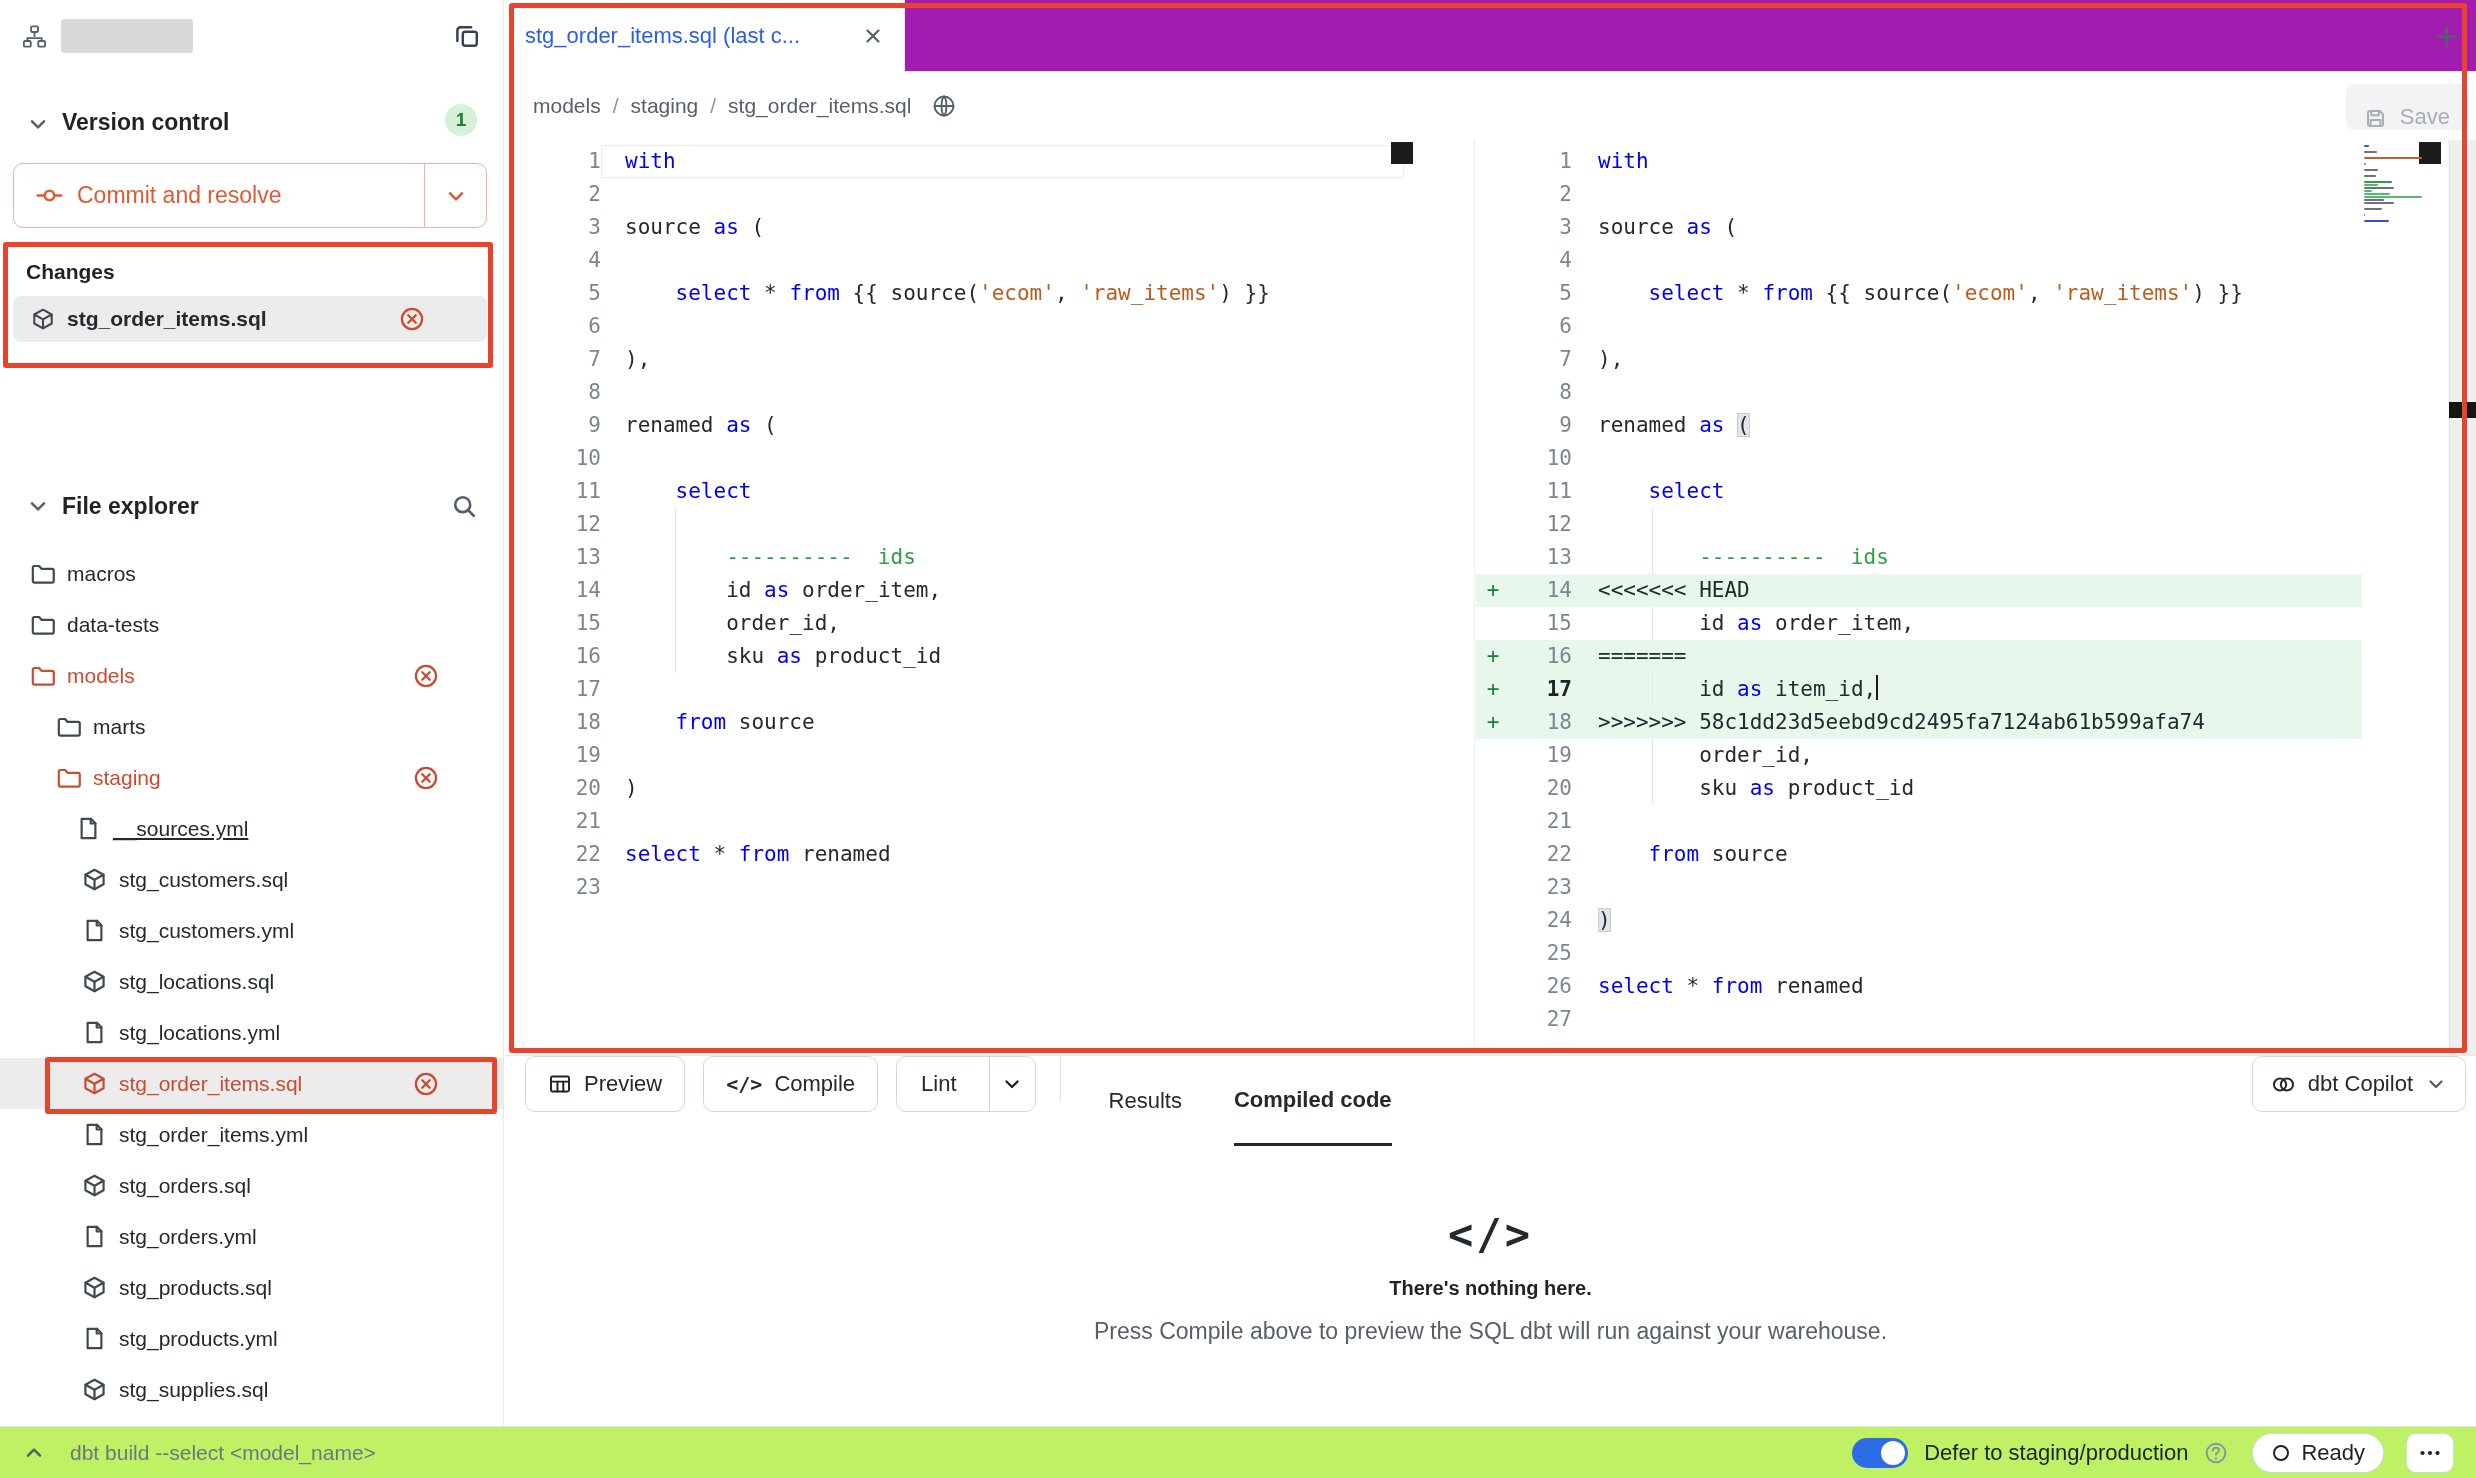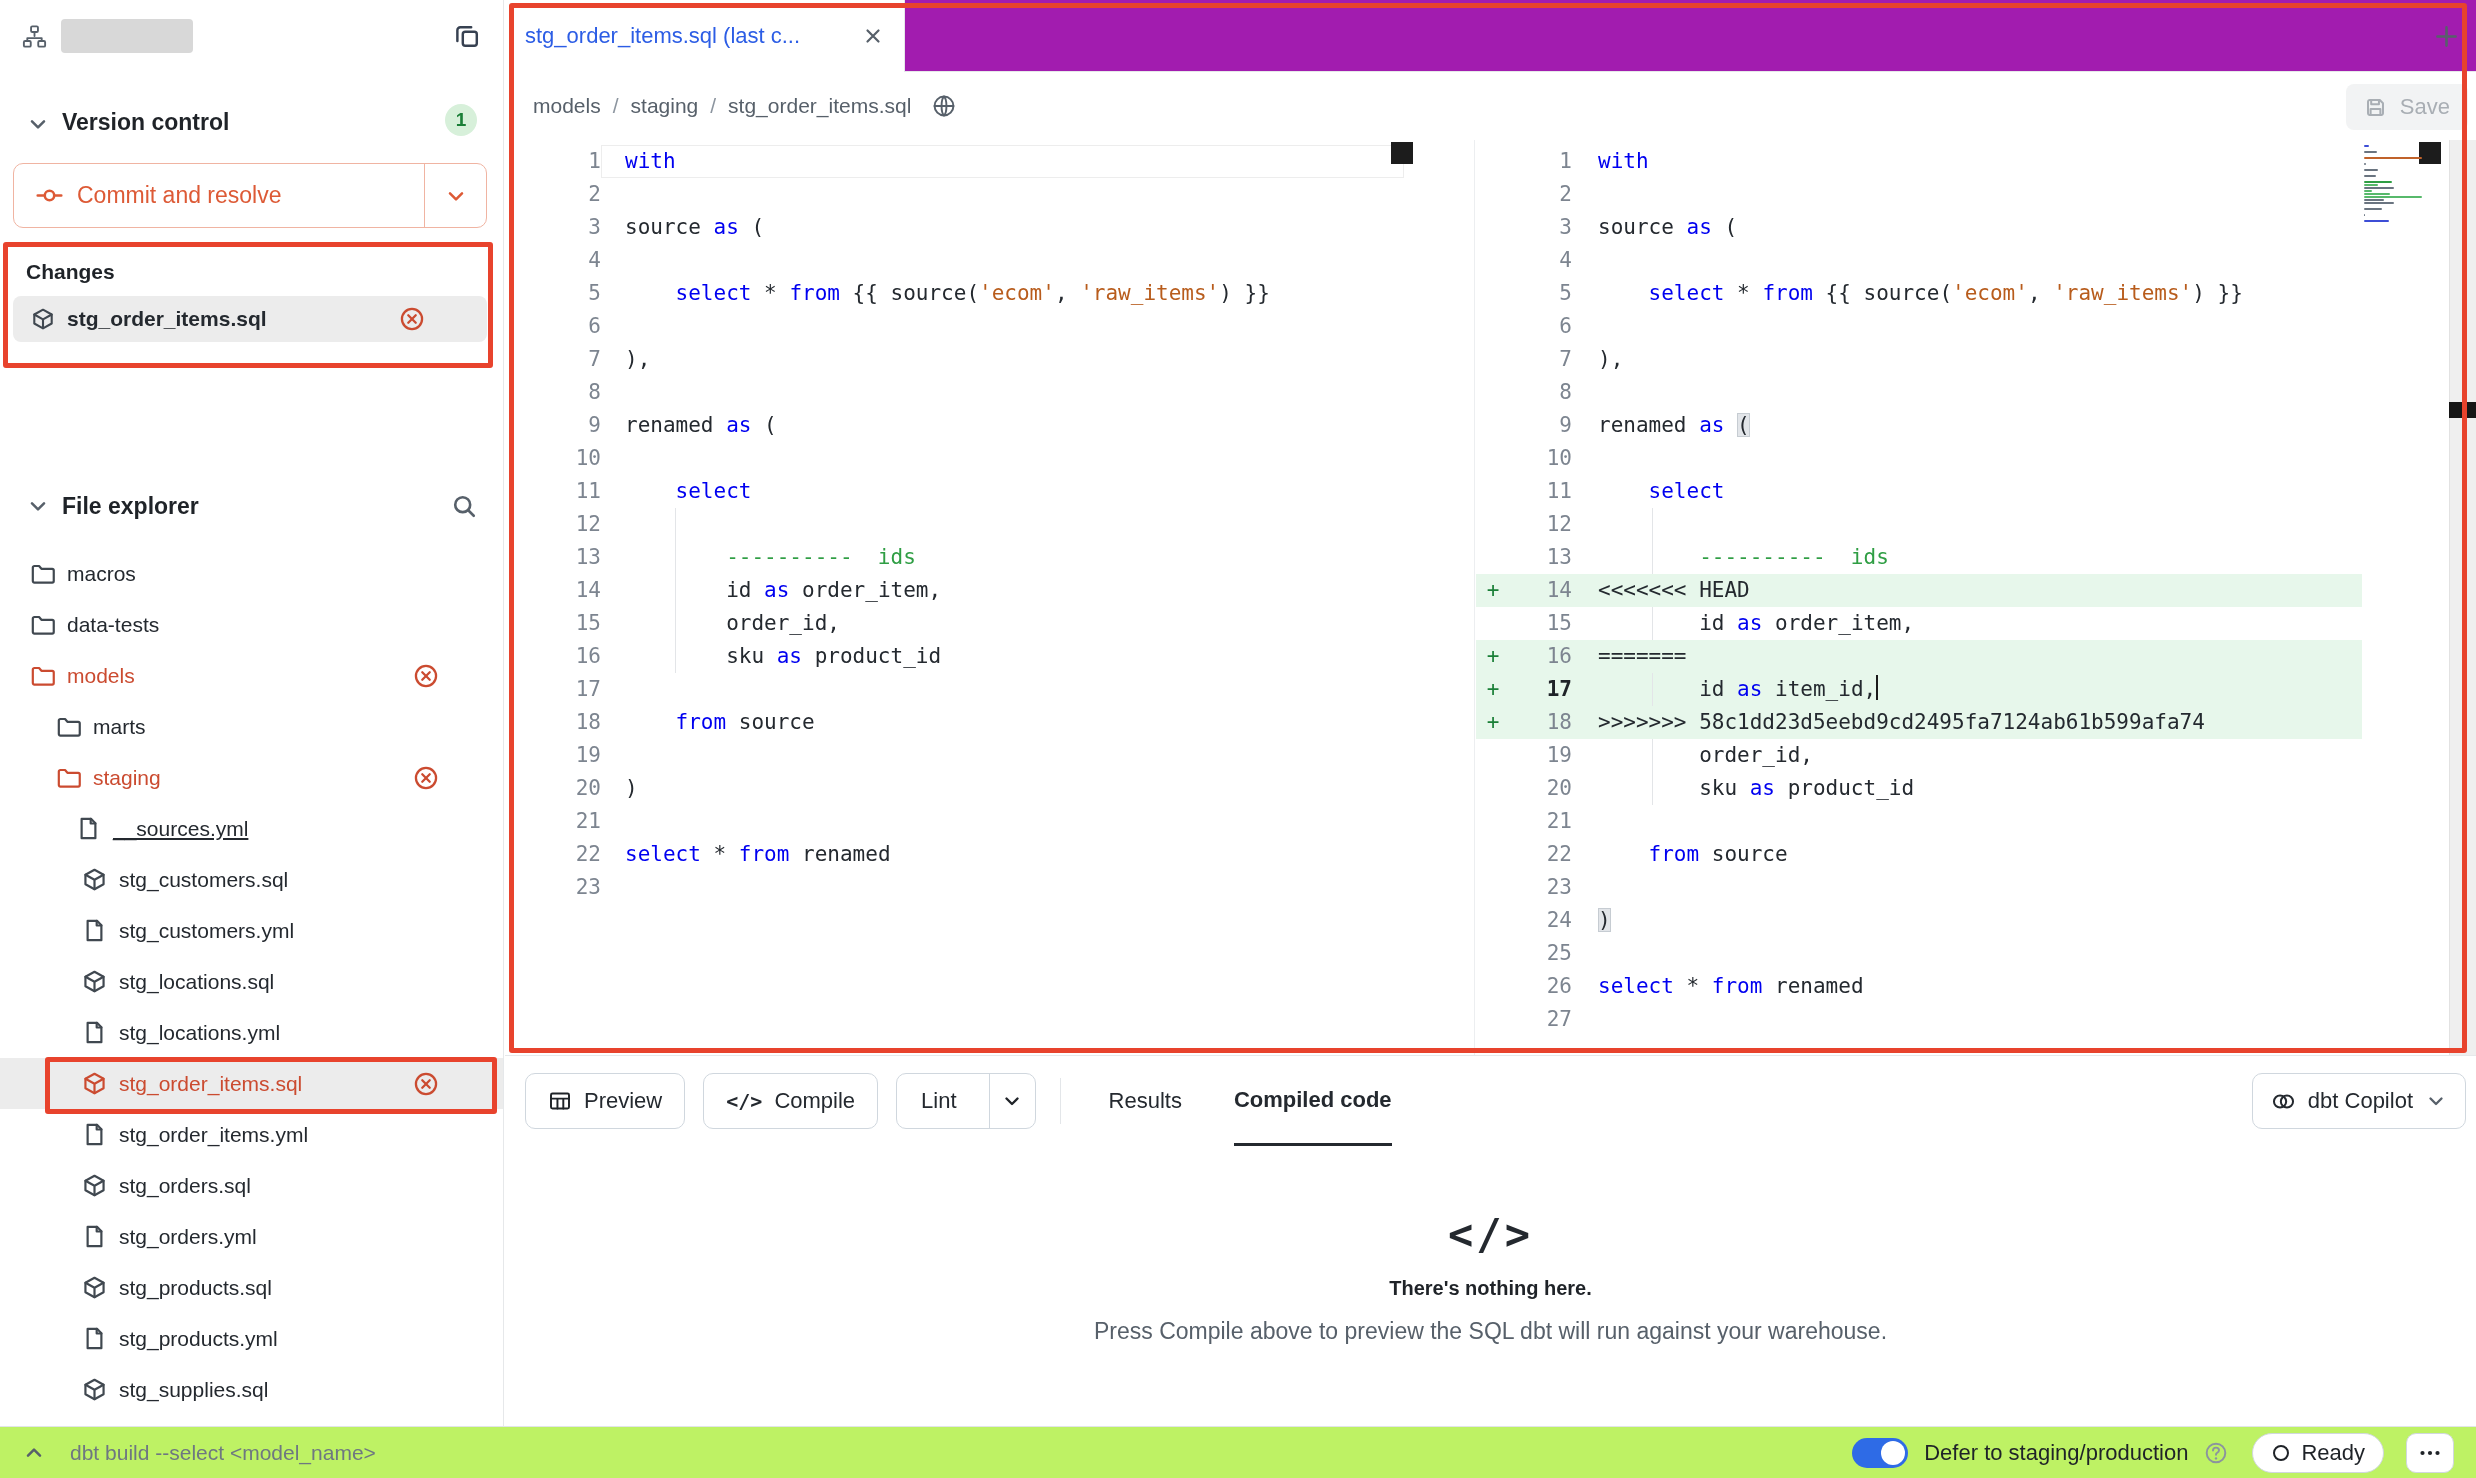--- a/index.html
+++ b/index.html
@@ -53,21 +53,21 @@
   .tabbar { position:absolute; top:0; left:0; right:0; height:72px; background:#a21caf; border-bottom:1px solid #e6e8ea; }
   .tab { position:absolute; left:0; top:0; width:400px; height:72px; background:#fff; border-right:1px solid #e6e8ea; display:flex; align-items:center; padding:0 20px; gap:12px; font-size:22px; color:#2c5de5; cursor:pointer; }
   .tab-label { white-space:nowrap; overflow:hidden; }
   .tab-close { margin-left:auto; color:#57606a; font-size:22px; cursor:pointer; }
   .newtab { position:absolute; right:16px; top:23px; color:#57606a; font-size:27px; cursor:pointer; }
 
   .crumbrow { position:absolute; top:72px; left:0; right:0; height:68px; display:flex; align-items:center; padding-left:28px; gap:12px; font-size:21px; color:#57606a; background:#fff; }
   .crumb { cursor:pointer; }
   .crumb-sep { color:#8c959f; }
   .crumb-status { color:#57606a; font-size:26px; margin-left:8px; cursor:pointer; }
-  .savebtn { position:absolute; right:8px; top:84px; height:46px; padding:0 18px; background:#f2f3f4; border-radius:8px; display:flex; align-items:center; gap:13px; color:#a9aeb4; font-size:22px; font-weight:500; cursor:default; }
+  .savebtn { position:absolute; right:8px; top:84px; height:46px; padding:0 18px; background:#f2f3f4; border-radius:8px; display:flex; align-items:flex-end; gap:13px; color:#a9aeb4; font-size:22px; font-weight:500; cursor:default; }
   .savebtn .ic { font-size:23px; }
 
   
   .editor { position:absolute; top:140px; left:0; right:0; height:916px; border-bottom:1px solid #e6e8ea; overflow:hidden; background:#fff; }
   .pane { position:absolute; top:0; bottom:0; font-family:"DejaVu Sans Mono", monospace; font-size:21px; line-height:33px; padding-top:5px; color:#24292f; }
   .pane.left { left:0; width:970px; border-right:1px solid #eceef0; }
   .pane.right { left:971px; width:973px; }
   .cl { height:33px; display:flex; white-space:pre; position:relative; }
   .pane.right .cl { width:886px; }
   .cl.hl { background:#e7f7eb; }
@@ -88,21 +88,21 @@
   .pane.left .cl.gd::before { left:170px; }
   .pane.right .cl.gd::before { left:176px; }
   .pane.left .cl.cur::after { content:''; position:absolute; left:96px; right:70px; top:0; bottom:0; border:1px solid #ededed; pointer-events:none; }
   .minimap { position:absolute; left:1859px; top:5px; width:62px; }
   .mm { height:2px; margin-bottom:1px; border-radius:1px; }
   .scrolldot { position:absolute; width:22px; height:22px; background:#1c1c1c; top:2px; cursor:pointer; }
   .scrolltrack { position:absolute; right:0; top:0; bottom:0; width:27px; background:#efefef; border-left:1px solid #e2e2e2; }
   .scrollthumb { position:absolute; right:0; width:27px; top:262px; height:16px; background:#161616; cursor:pointer; }
 
   
-  .toolbar { position:absolute; top:1056px; left:0; right:0; height:90px; display:flex; align-items:center; padding-left:20px; background:#fff; }
+  .toolbar { position:absolute; top:1056px; left:0; right:0; height:90px; display:flex; padding-left:20px; background:#fff; }
   .btn { height:56px; border:1px solid #d0d7de; border-radius:10px; display:flex; align-items:center; gap:12px; padding:0 22px; font-size:22px; font-weight:500; color:#24292f; background:#fff; margin-right:18px; cursor:pointer; }
   .btn .ic { font-size:24px; color:#1f2328; }
   .btn .glyph { font-family:"DejaVu Sans Mono", monospace; font-size:20px; font-weight:700; }
   .btn.lint { padding:0; overflow:hidden; }
   .lint-main { padding:0 20px 0 24px; display:flex; align-items:center; height:100%; }
   .lint-chev { border-left:1px solid #d0d7de; width:46px; height:100%; display:flex; align-items:center; justify-content:center; color:#57606a; }
   .lint-chev .ic { font-size:22px; }
   .tbdivider { width:1px; height:46px; background:#e3e6e9; margin:0 22px 0 6px; }
   .restab { font-size:22px; color:#24292f; margin:0 26px; height:90px; display:flex; align-items:center; cursor:pointer; }
   .restab.active { font-weight:700; border-bottom:3px solid #24292f; }

